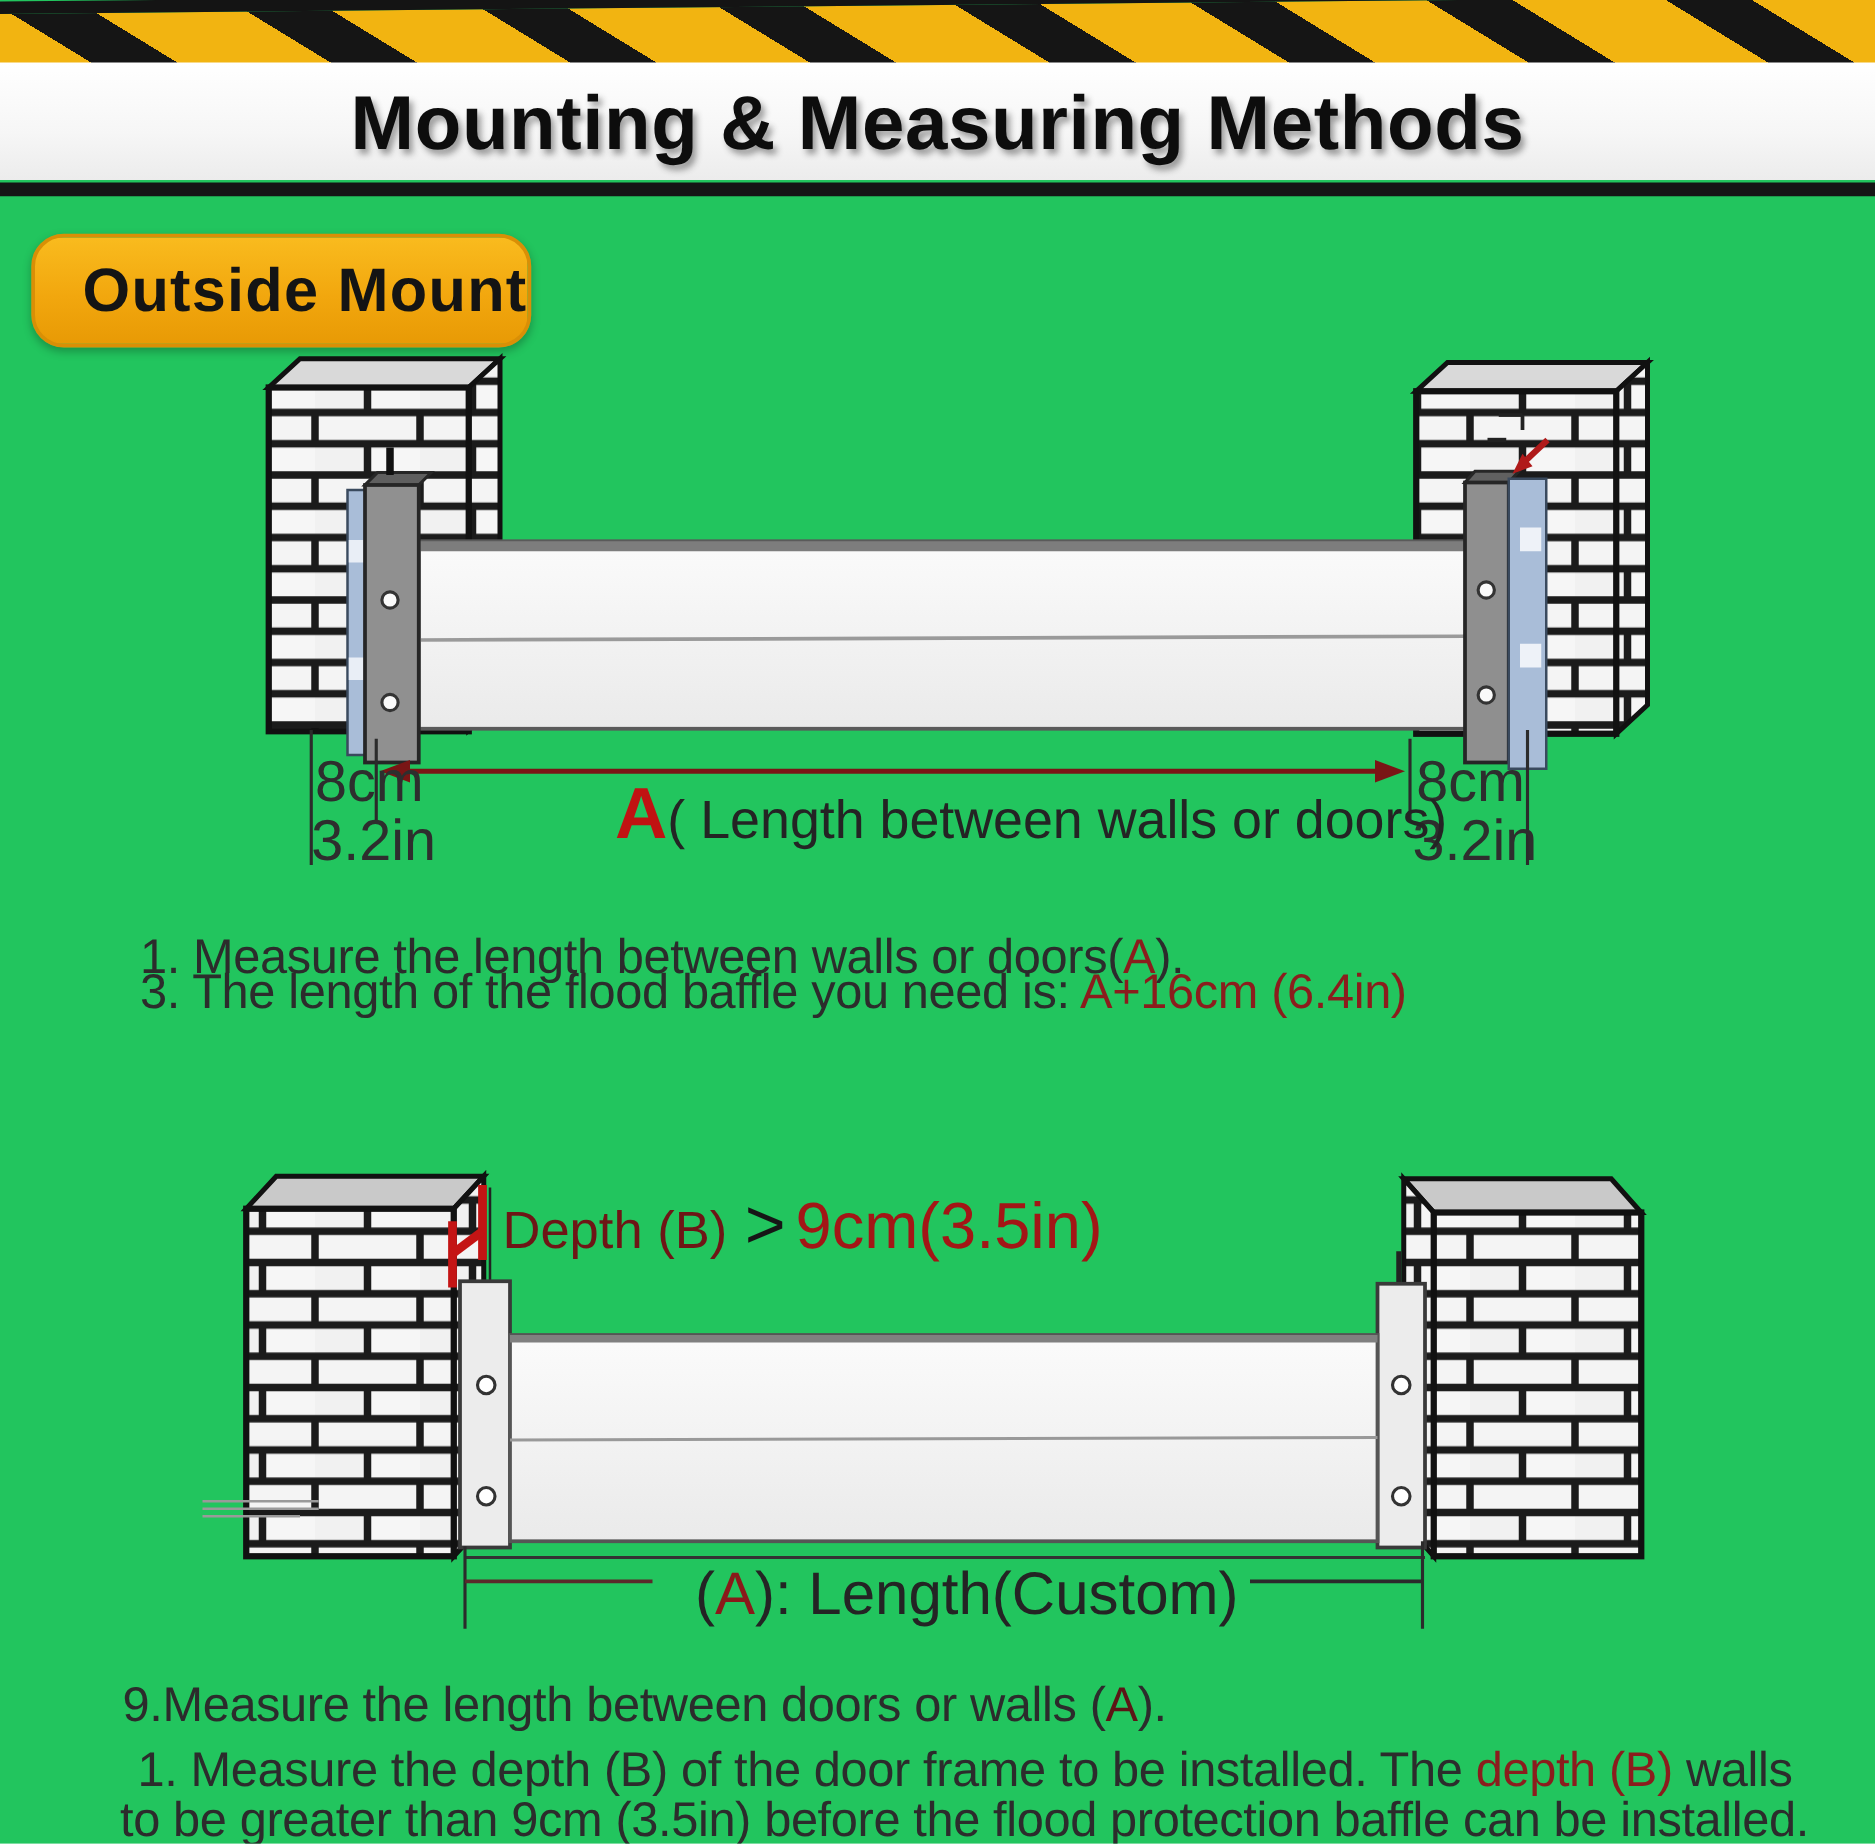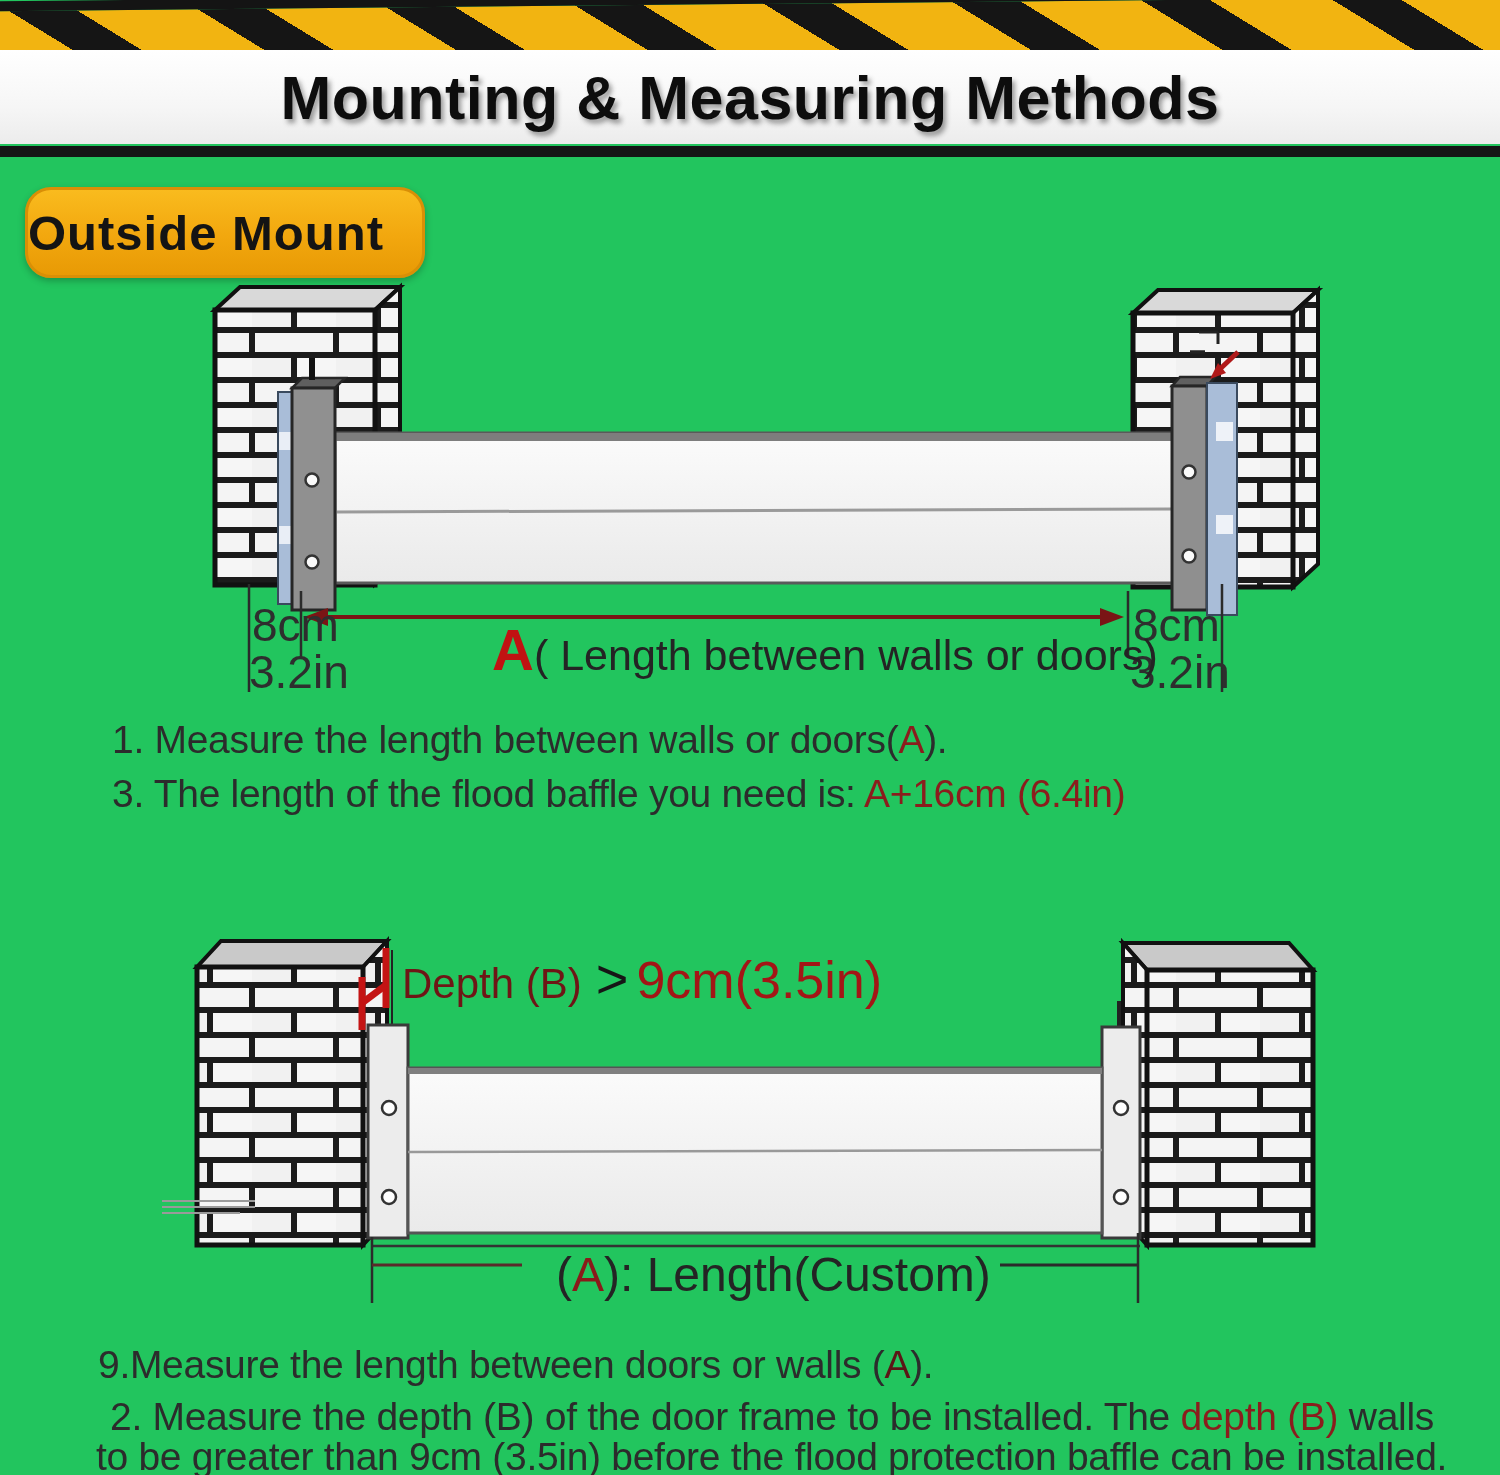--- a/index.html
+++ b/index.html
@@ -13,21 +13,21 @@
            background:repeating-linear-gradient(32deg,#f2b411 0 64px,#151515 64px 100px);}
   .title-band{left:0;top:50px;width:100%;height:94px;
               background:linear-gradient(180deg,#ffffff 0%,#f6f6f6 60%,#ececec 100%);}
   .title-band h1{margin:0;text-align:center;line-height:96px;font-size:61px;font-weight:bold;
                  color:#0d0d0d;letter-spacing:0.5px;text-shadow:3px 4px 5px rgba(40,40,40,0.45);}
   .divider{left:0;top:146px;width:100%;height:11px;background:#151515;}
   
   .badge{width:400px;height:91px;border-radius:26px;
          background:linear-gradient(180deg,#f9bb1e 0%,#f2a70e 55%,#e89a05 100%);
          border:3px solid #d98f06;box-shadow:0 3px 7px rgba(0,0,0,0.25);
-         display:flex;align-items:center;justify-content:flex-start;box-sizing:border-box;}
+         display:flex;align-items:center;justify-content:flex-end;box-sizing:border-box;}
   .badge span{font-size:49px;font-weight:bold;color:#141414;letter-spacing:1px;}
   .badge-outside{left:25px;top:187px;}
   .badge-inside{left:30px;top:839px;}
   
   .step{position:absolute;font-size:39px;color:#2c2c2c;letter-spacing:-0.3px;white-space:nowrap;}
   .maroon{color:#8b1d1d;}
   .dark-maroon{color:#5c1616;}
   svg text{font-family:"Liberation Sans", sans-serif;}
 </style>
 </head>
@@ -119,21 +119,21 @@
       <text x="252" y="361" font-size="46" fill="#2e2e2e">8cm</text>
       <text x="249" y="408" font-size="46" fill="#2e2e2e">3.2in</text>
       <text x="1133" y="361" font-size="46" fill="#2e2e2e">8cm</text>
       <text x="1130" y="408" font-size="46" fill="#2e2e2e">3.2in</text>
       <text x="492" y="390">
         <tspan font-size="58" font-weight="bold" fill="#c11212">A</tspan><tspan font-size="43" fill="#242424">( Length between walls or doors)</tspan>
       </text>
     </g>
   </svg>
 
-  <div class="step" style="left:112px;top:718px;">
+  <div class="step" style="left:112px;top:744px;">
     <span>1. Measure the length between walls or doors(</span><span class="maroon">A</span><span>).</span>
   </div>
   <div class="step" style="left:112px;top:772px;">
     <span>3. The length of the flood baffle you need is: </span><span class="maroon">A+16cm (6.4in)</span>
   </div>
 
 
   <svg class="abs" style="left:0;top:935px;" width="1500" height="400" viewBox="0 0 1500 400">
 
     <g>
@@ -189,19 +189,19 @@
       <text x="556" y="356" font-size="48" fill="#242424">
         <tspan>(</tspan><tspan fill="#8a1a1a">A</tspan><tspan>): Length(Custom)</tspan>
       </text>
     </g>
   </svg>
 
   <div class="step" style="left:98px;top:1343px;">
     <span>9.Measure the length between doors or walls (</span><span class="dark-maroon">A</span><span>).</span>
   </div>
   <div class="step" style="left:110px;top:1395px;">
-    <span>2. Measure the depth (B) of the door frame to be installed. The </span><span class="maroon">depth (B)</span><span> walls</span>
+    <span>1. Measure the depth (B) of the door frame to be installed. The </span><span class="maroon">depth (B)</span><span> walls</span>
   </div>
   <div class="step" style="left:96px;top:1435px;">
     <span>to be greater than 9cm (3.5in) before the flood protection baffle can be installed.</span>
   </div>
 
 </div>
 
 </body></html>

